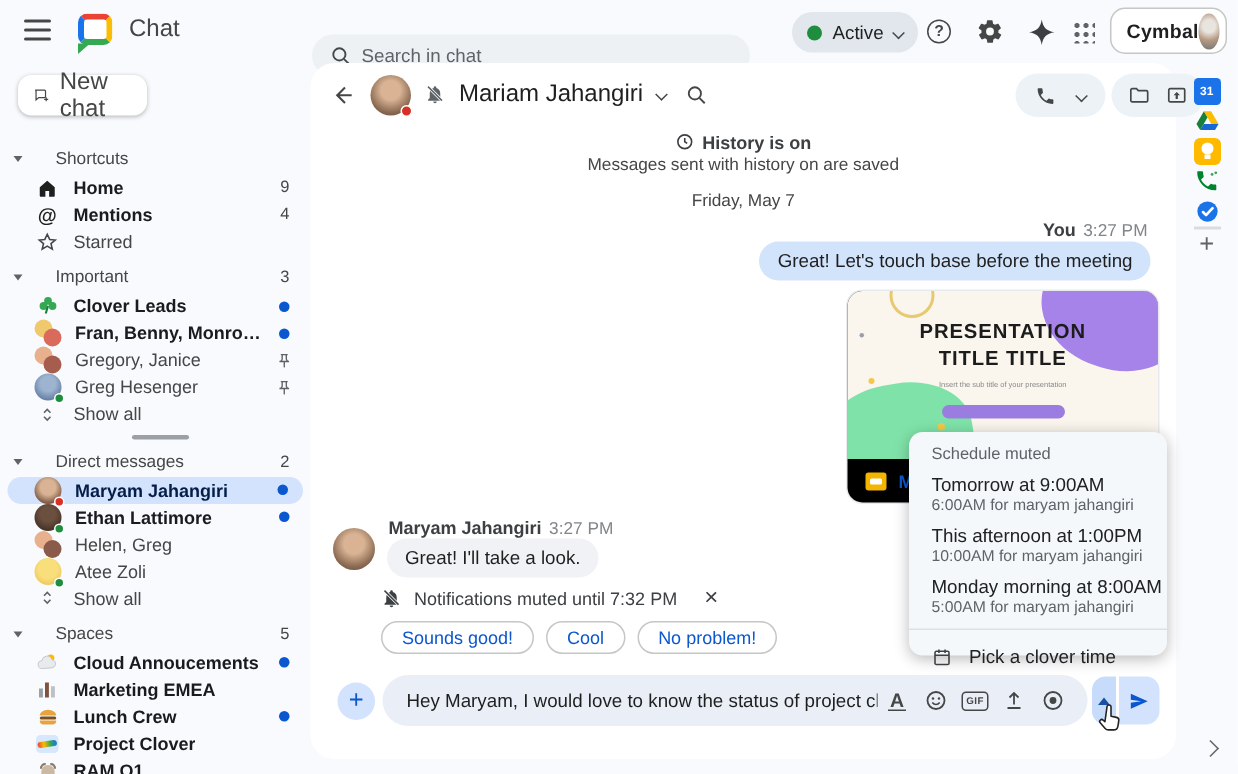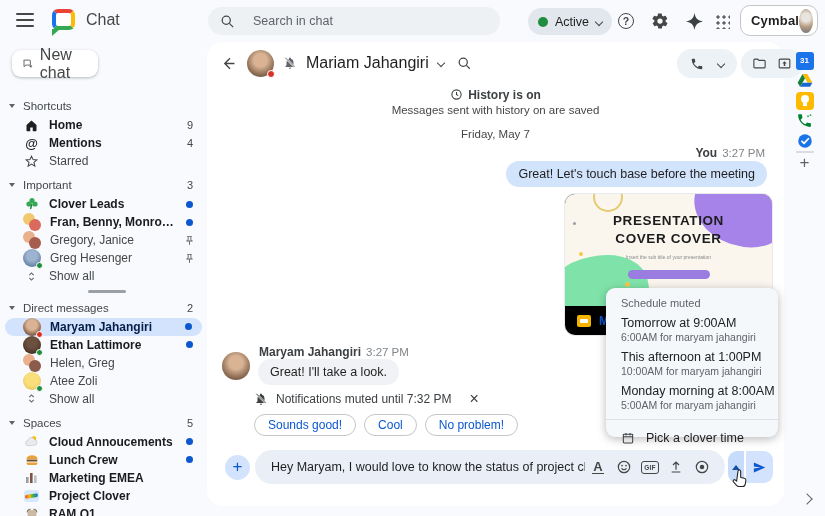--- a/index.html
+++ b/index.html
@@ -15,35 +15,35 @@
   .tri{width:0;height:0;border-left:3.5px solid transparent;border-right:3.5px solid transparent;border-top:4.5px solid #5f6368;}
   svg{display:block;}
   
   #topbar{position:absolute;left:0;top:0;width:825px;height:42px;}
   .burger{position:absolute;left:16px;top:13px;width:18px;height:14px;display:flex;flex-direction:column;justify-content:space-between;cursor:pointer;}
   .burger span{height:2px;background:#444746;border-radius:1px;}
   .chatlogo{position:absolute;left:52px;top:9px;width:23px;height:21px;border-radius:6px;
     border-top:4.5px solid #ea4335;border-right:4.5px solid #fbbc04;border-bottom:4.5px solid #34a853;border-left:4.5px solid #1a73e8;background:#fff;}
   .chatlogo i{position:absolute;left:-4.5px;bottom:-10px;width:0;height:0;border-top:7px solid #34a853;border-right:8px solid transparent;}
   .appname{position:absolute;left:86px;top:11px;font-size:16px;color:#444746;}
-  .searchbar{position:absolute;left:208px;top:7px;width:292px;height:28px;background:#edf1f4;border-radius:14px;display:flex;align-items:center;padding:0 12px;gap:18px;}
+  .searchbar{position:absolute;left:208px;top:23px;width:292px;height:28px;background:#edf1f4;border-radius:14px;display:flex;align-items:center;padding:0 12px;gap:6px;}
   .searchbar input{border:none;outline:none;background:transparent;font-size:12.5px;color:#1f1f1f;font-family:"Liberation Sans",sans-serif;width:220px;}
   .searchbar input::placeholder{color:#5f6368;}
   .activepill{position:absolute;left:528px;top:8px;height:27px;padding:0 10px;background:#e1e7ed;border-radius:14px;display:flex;align-items:center;gap:7px;font-size:12.5px;color:#1f1f1f;cursor:pointer;}
   .gdot{width:10px;height:10px;border-radius:50%;background:#1e8e3e;}
   .tb-ic{position:absolute;top:11px;width:20px;height:20px;display:flex;align-items:center;justify-content:center;cursor:pointer;color:#444746;}
   .helpc{width:16px;height:16px;border:1.6px solid #444746;border-radius:50%;font-size:10.5px;font-weight:bold;display:flex;align-items:center;justify-content:center;color:#444746;}
   .appsgrid{width:15px;height:15px;background-image:radial-gradient(#5f6368 1.5px,transparent 1.7px);background-size:6px 6px;background-position:0 0;}
   .orgbadge{position:absolute;left:740px;top:5px;width:78px;height:31px;background:#fff;border:1.5px solid #c4c7c5;border-radius:10px;display:flex;align-items:center;justify-content:space-between;padding:0 4px 0 10px;cursor:pointer;}
   .orgbadge b{font-size:13px;letter-spacing:.2px;}
   .avatar{border-radius:50%;background:radial-gradient(circle at 50% 38%, #d9b394 30%, #8a6a52 68%, #5a4436 100%);}
   
   #sidebar{position:absolute;left:0;top:42px;width:207px;bottom:0;overflow:hidden;}
   .newchat{margin:8px 0 14px 12px;width:86px;height:27px;border-radius:9px;background:#fff;box-shadow:0 1px 3px rgba(60,64,67,.35);display:inline-flex;align-items:center;gap:7px;padding:0 10px;font-size:16px;color:#444746;cursor:pointer;}
-  .sec{display:flex;align-items:center;height:20px;margin-top:5px;padding:0 12px 0 9px;font-size:11.5px;color:#444746;gap:8px;position:relative;cursor:pointer;}
+  .sec{display:flex;align-items:center;height:20px;margin-top:5px;padding:0 12px 0 9px;font-size:11.5px;color:#444746;gap:22px;position:relative;cursor:pointer;}
   .sec .cnt{position:absolute;right:14px;font-size:11px;color:#444746;}
   .row{display:flex;align-items:center;height:18px;padding-left:23px;gap:9px;position:relative;font-size:12px;color:#444746;cursor:pointer;}
   .row .lbl{white-space:nowrap;overflow:hidden;text-overflow:ellipsis;max-width:130px;}
   .row.b .lbl{font-weight:bold;color:#191b1d;}
   .row .udot{position:absolute;right:14px;width:7px;height:7px;border-radius:50%;background:#0b57d0;}
   .row .cnt{position:absolute;right:14px;font-size:11px;color:#444746;}
   .row .pin{position:absolute;right:12px;}
   .row.sel{background:#d3e3fd;border-radius:15px;margin:0 5px;padding-left:18px;}
   .row.sel .lbl{color:#041e49;font-weight:bold;}
   .sav{width:18px;height:18px;border-radius:50%;flex:none;position:relative;}
@@ -313,38 +313,38 @@
         <svg width="15" height="15" viewBox="0 0 16 16">
           <circle cx="10.5" cy="5" r="2.6" fill="#fbbc04"></circle>
           <path d="M4.5 12.5a2.8 2.8 0 0 1-.3-5.6 3.6 3.6 0 0 1 7-.8 2.9 2.9 0 0 1-.5 5.9z" fill="#e8eaed" stroke="#bdc1c6" stroke-width=".6"></path>
         </svg>
       </span>
     <span class="lbl">Cloud Annoucements</span>
     <span class="udot"></span>
   </div>
   <div class="row b">
     <span class="spicon">
+        <svg width="13" height="13" viewBox="0 0 13 13">
+          <rect x="1" y="6" width="2.6" height="6" fill="#9aa0a6"></rect>
+          <rect x="5" y="2" width="2.6" height="10" fill="#80543c"></rect>
+          <rect x="9" y="4.5" width="2.6" height="7.5" fill="#bdc1c6"></rect>
+        </svg>
+      </span>
+    <span class="lbl">Marketing EMEA</span>
+  </div>
+  <div class="row b">
+    <span class="spicon">
         <svg width="14" height="14" viewBox="0 0 14 14">
           <path d="M1.5 6a5.5 3.8 0 0 1 11 0z" fill="#e8a33d"></path>
           <rect x="1.5" y="6.6" width="11" height="2" rx="1" fill="#7a4f21"></rect>
           <path d="M1.5 9.4h11a2.6 2.6 0 0 1-2.6 2.6H4.1a2.6 2.6 0 0 1-2.6-2.6z" fill="#e8a33d"></path>
         </svg>
       </span>
     <span class="lbl">Lunch Crew</span>
     <span class="udot"></span>
-  </div>
-  <div class="row b">
-    <span class="spicon">
-        <svg width="13" height="13" viewBox="0 0 13 13">
-          <rect x="1" y="6" width="2.6" height="6" fill="#9aa0a6"></rect>
-          <rect x="5" y="2" width="2.6" height="10" fill="#80543c"></rect>
-          <rect x="9" y="4.5" width="2.6" height="7.5" fill="#bdc1c6"></rect>
-        </svg>
-      </span>
-    <span class="lbl">Marketing EMEA</span>
   </div>
   <div class="row b">
     <span class="spicon">
         <span style="width:15px;height:12px;border-radius:3px;background:#d7e8fd;display:inline-block;position:relative;overflow:hidden">
           <span style="position:absolute;left:1px;top:4px;width:13px;height:4px;border-radius:2px;background:linear-gradient(90deg,#ea4335,#fbbc04,#34a853,#1a73e8);transform:rotate(-8deg)"></span>
         </span>
       </span>
     <span class="lbl">Project Clover</span>
   </div>
   <div class="row b">
@@ -424,21 +424,21 @@
   <div class="attach">
     <div class="slide">
       <div class="ringdec"></div>
       <div class="blob-p"></div>
       <div class="blob-p2"></div>
       <div class="blob-g"></div>
       <div class="dotdec" style="left:14px;top:58px;background:#f2c94c"></div>
       <div class="dotdec" style="left:60px;top:88px;background:#f2c94c;width:5px;height:5px"></div>
       <div class="dotdec" style="left:8px;top:28px;background:#9aa0a6;width:3px;height:3px"></div>
       <div class="sl-t" style="top:19px">PRESENTATION</div>
-      <div class="sl-t" style="top:37px">COVER COVER</div>
+      <div class="sl-t" style="top:37px">TITLE TITLE</div>
       <div class="sl-s" style="top:60px">Insert the sub title of your presentation</div>
       <div class="sl-pill"></div>
     </div>
     <div class="blkcirc"></div>
     <div class="afoot">
       <span class="slidesic"></span>
       <span class="filelbl">Ma</span>
     </div>
   </div>
 

